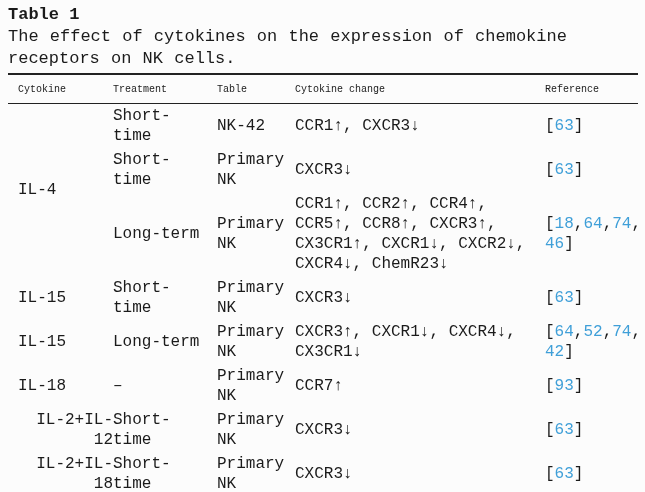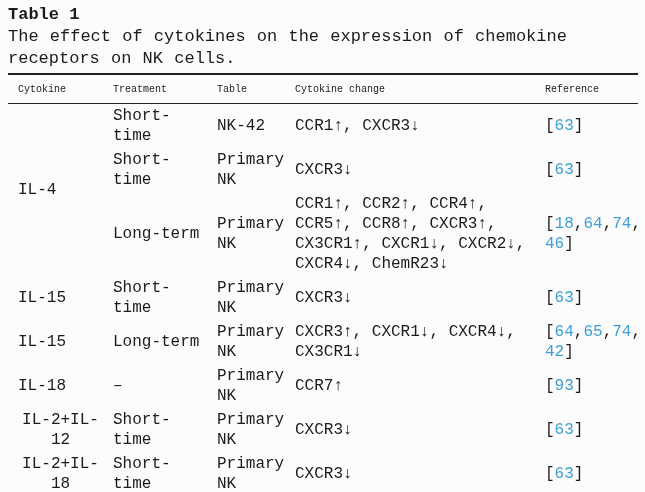--- a/index.html
+++ b/index.html
@@ -41,21 +41,21 @@
   }
   .nk-table td{
     font-size:16px;
     line-height:20px;
     padding:2px 0;
     vertical-align:middle;
     white-space:pre-line;
     text-align:left;
   }
   .nk-table th.col-cytokine, .nk-table td.cy{padding-left:10px;}
-  .nk-table td.cy.center{text-align:center;padding-left:0;}
+  .nk-table td.cy.center{text-align:right;padding-left:0;}
   .ref-link{color:var(--link,#3f9fd8);cursor:pointer;}
 </style>
 </head>
 <body>
 
 <div class="page">
   <div class="caption-label">Table 1</div>
   <div class="caption-text">The effect of cytokines on the expression of chemokine receptors on NK cells.</div>
 
   <table class="nk-table">
@@ -112,21 +112,21 @@
           <td>CXCR3↓</td>
           <td>[<span class="ref-link">63</span>]</td>
         </tr>
         <tr>
           <td class="cy">IL-15</td>
           <td>Long-term</td>
           <td>Primary
 NK</td>
           <td>CXCR3↑, CXCR1↓, CXCR4↓,
 CX3CR1↓</td>
-          <td>[<span class="ref-link">64</span>,<span class="ref-link">65</span>,<span class="ref-link">74</span>,
+          <td>[<span class="ref-link">64</span>,<span class="ref-link">52</span>,<span class="ref-link">74</span>,
 <span class="ref-link">42</span>]</td>
         </tr>
         <tr>
           <td class="cy">IL-18</td>
           <td>–</td>
           <td>Primary
 NK</td>
           <td>CCR7↑</td>
           <td>[<span class="ref-link">93</span>]</td>
         </tr>

